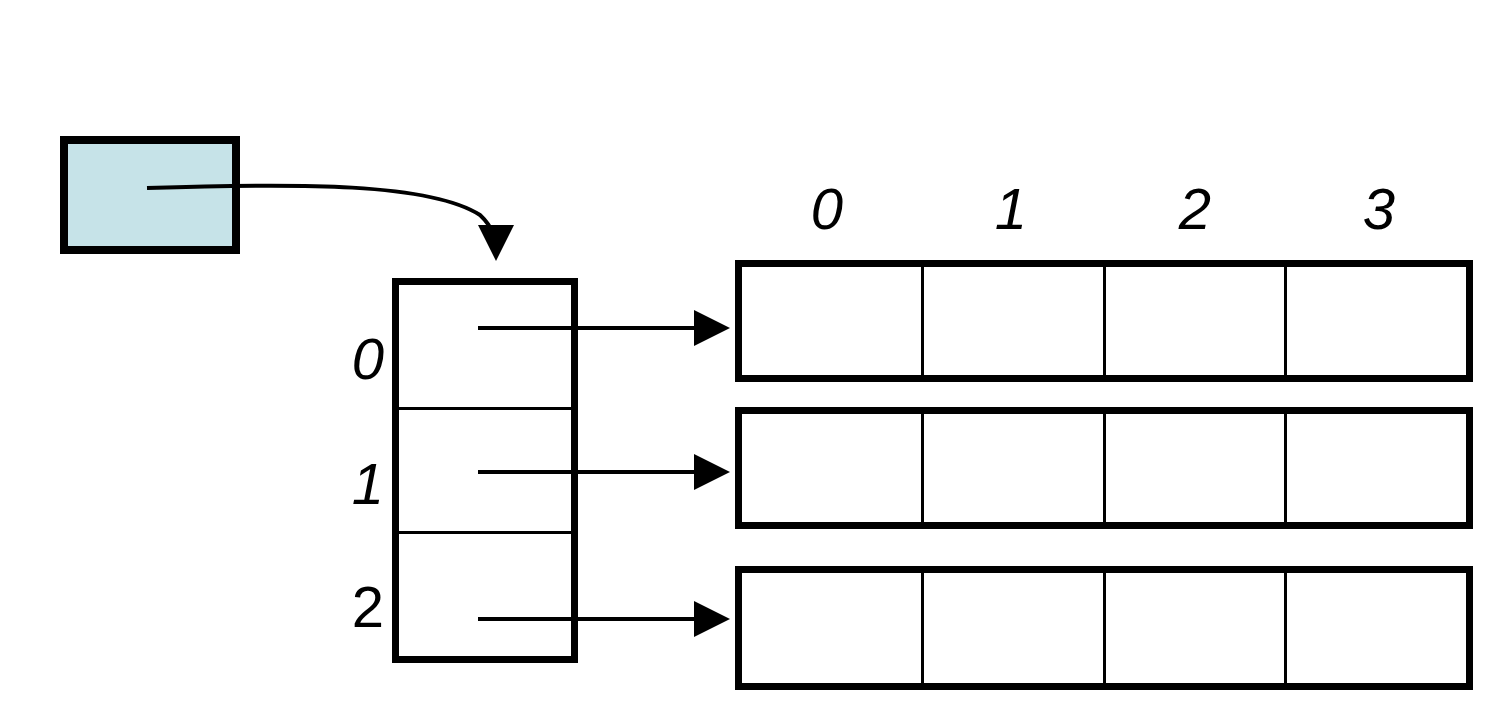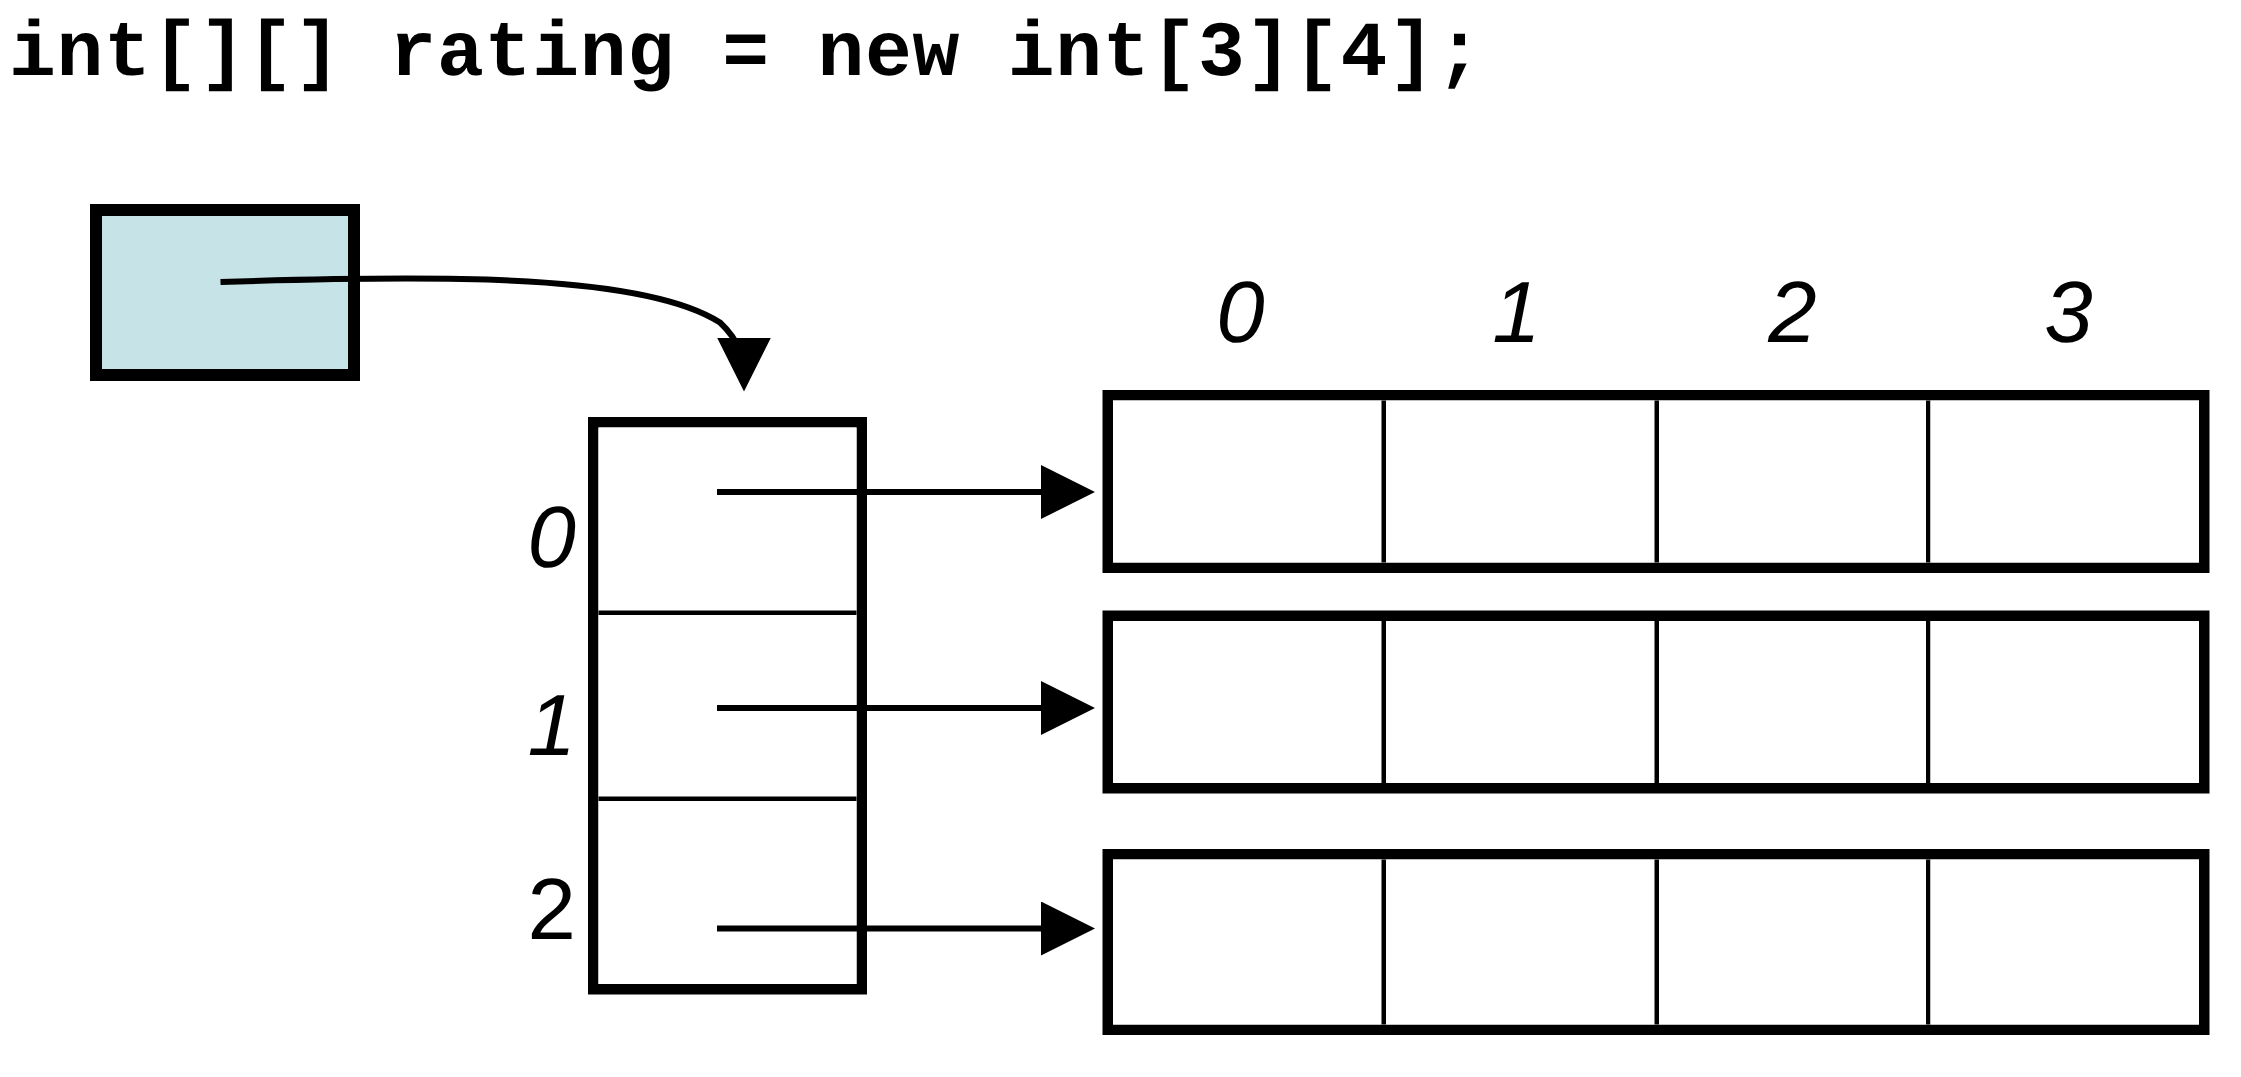--- a/index.html
+++ b/index.html
@@ -125,21 +125,20 @@
     width: 1494px;
     height: 718px;
     pointer-events: none;
   }
 </style>
 </head>
 <body>
 
 <div id="stage">
 
-  <div id="code-line">int[][] rating = new int[3][4];</div>
 
   <div id="var-box"></div>
 
   <div class="row-label italic" style="top:330px;">0</div>
   <div class="row-label italic" style="top:455px;">1</div>
   <div class="row-label upright" style="top:578px;">2</div>
 
   <div id="col-box">
     <div class="col-cell"></div>
     <div class="col-cell"></div>

